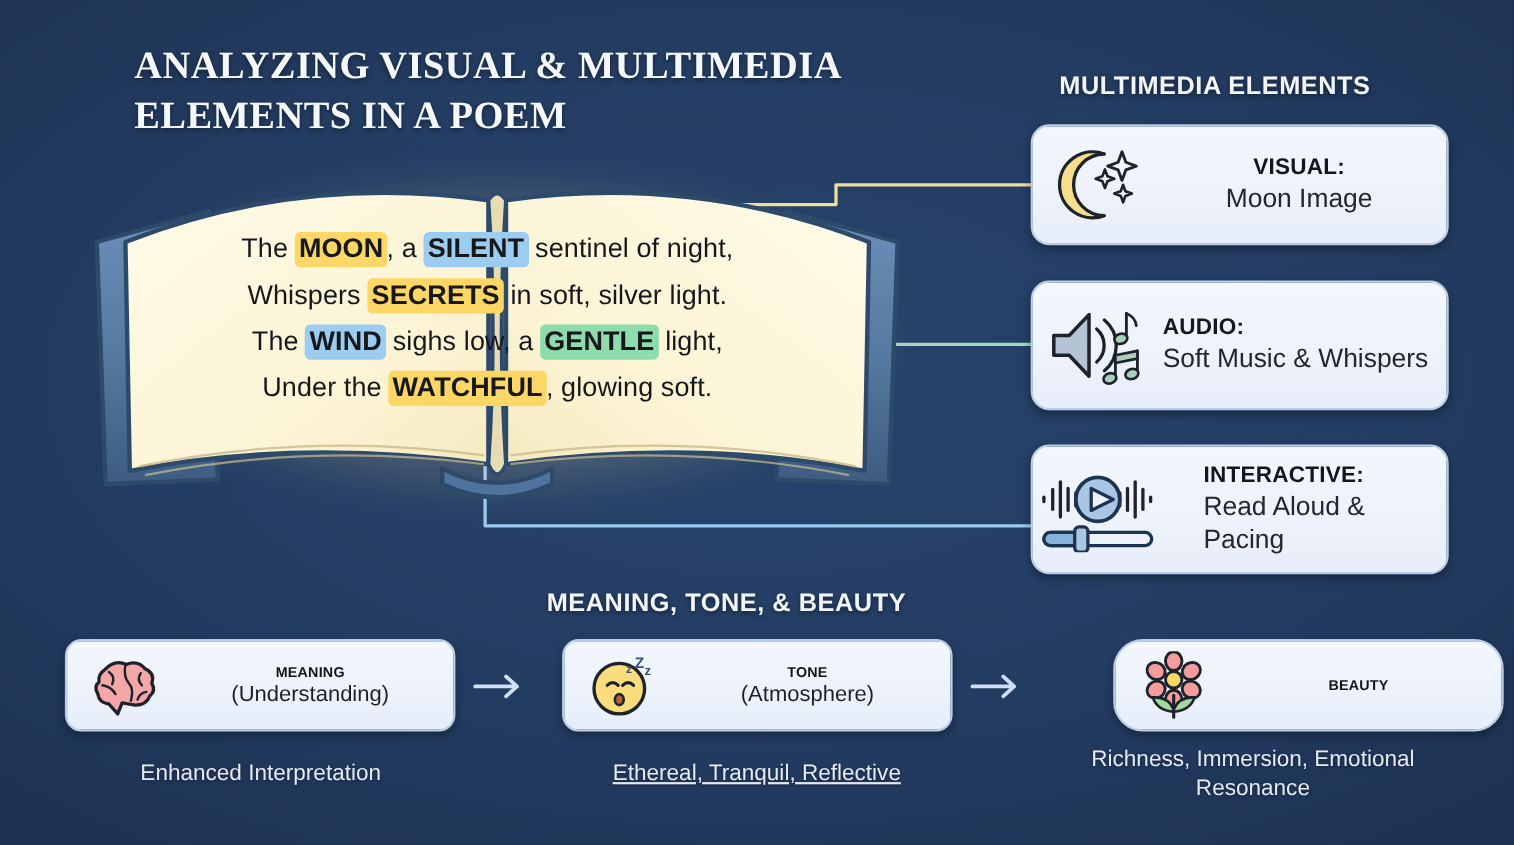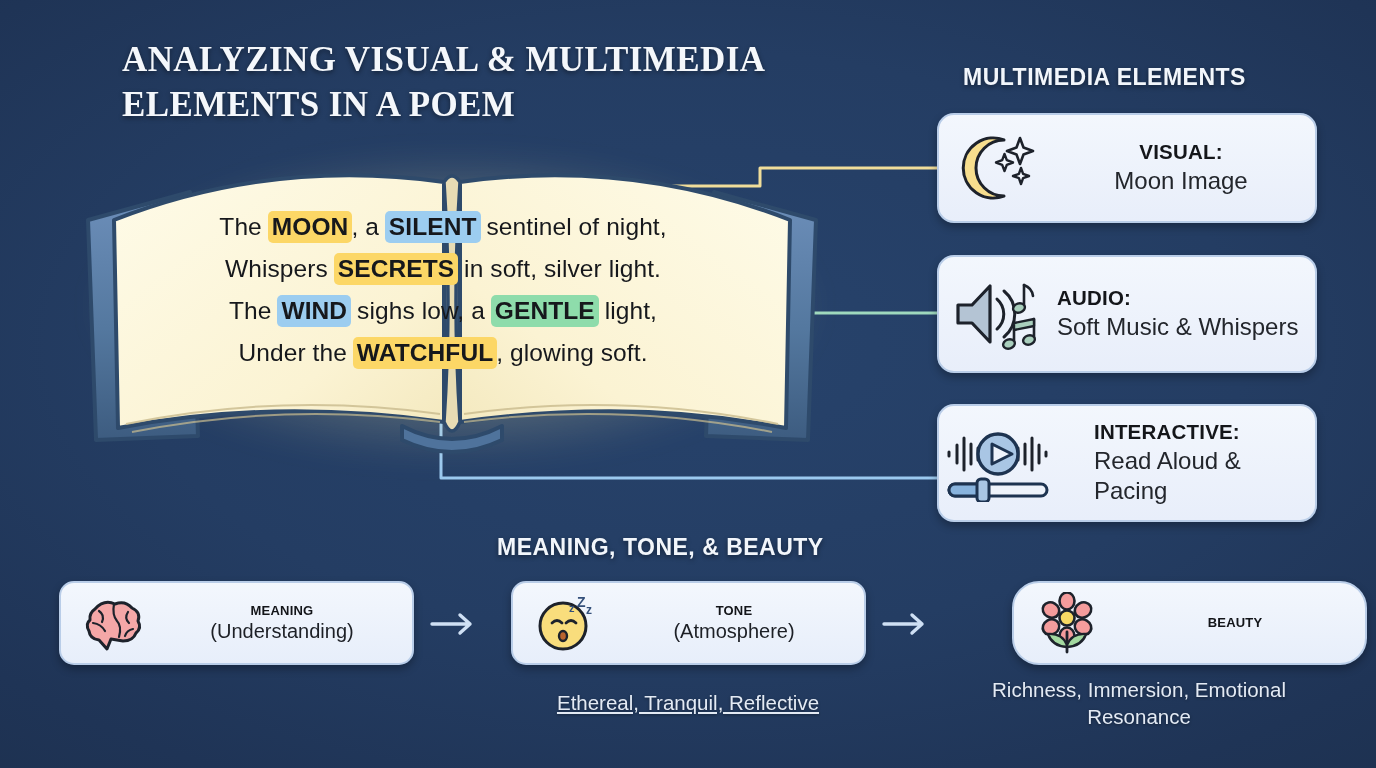--- a/index.html
+++ b/index.html
@@ -394,16 +394,17 @@
         <path d="M31 40 L31 60" stroke="#1d222b" stroke-width="2.8" stroke-linecap="round" fill="none"></path>
         <path d="M31 55 Q16 54 12 42 Q26 41 31 53 Z" fill="#a3d9a0" stroke="#1d222b" stroke-width="2.4" stroke-linejoin="round"></path>
         <path d="M31 55 Q46 54 50 42 Q36 41 31 53 Z" fill="#a3d9a0" stroke="#1d222b" stroke-width="2.4" stroke-linejoin="round"></path>
       </svg>
     </div>
     <div class="pillar-text">
       <div class="pillar-title">BEAUTY</div>
     </div>
   </div>
 
+  <div class="pillar-caption" id="cap-meaning">Enhanced Interpretation</div>
   <div class="pillar-caption" id="cap-tone">Ethereal, Tranquil, Reflective</div>
   <div class="pillar-caption" id="cap-beauty">Richness, Immersion, Emotional Resonance</div>
 
 </div>
 
 </body></html>

